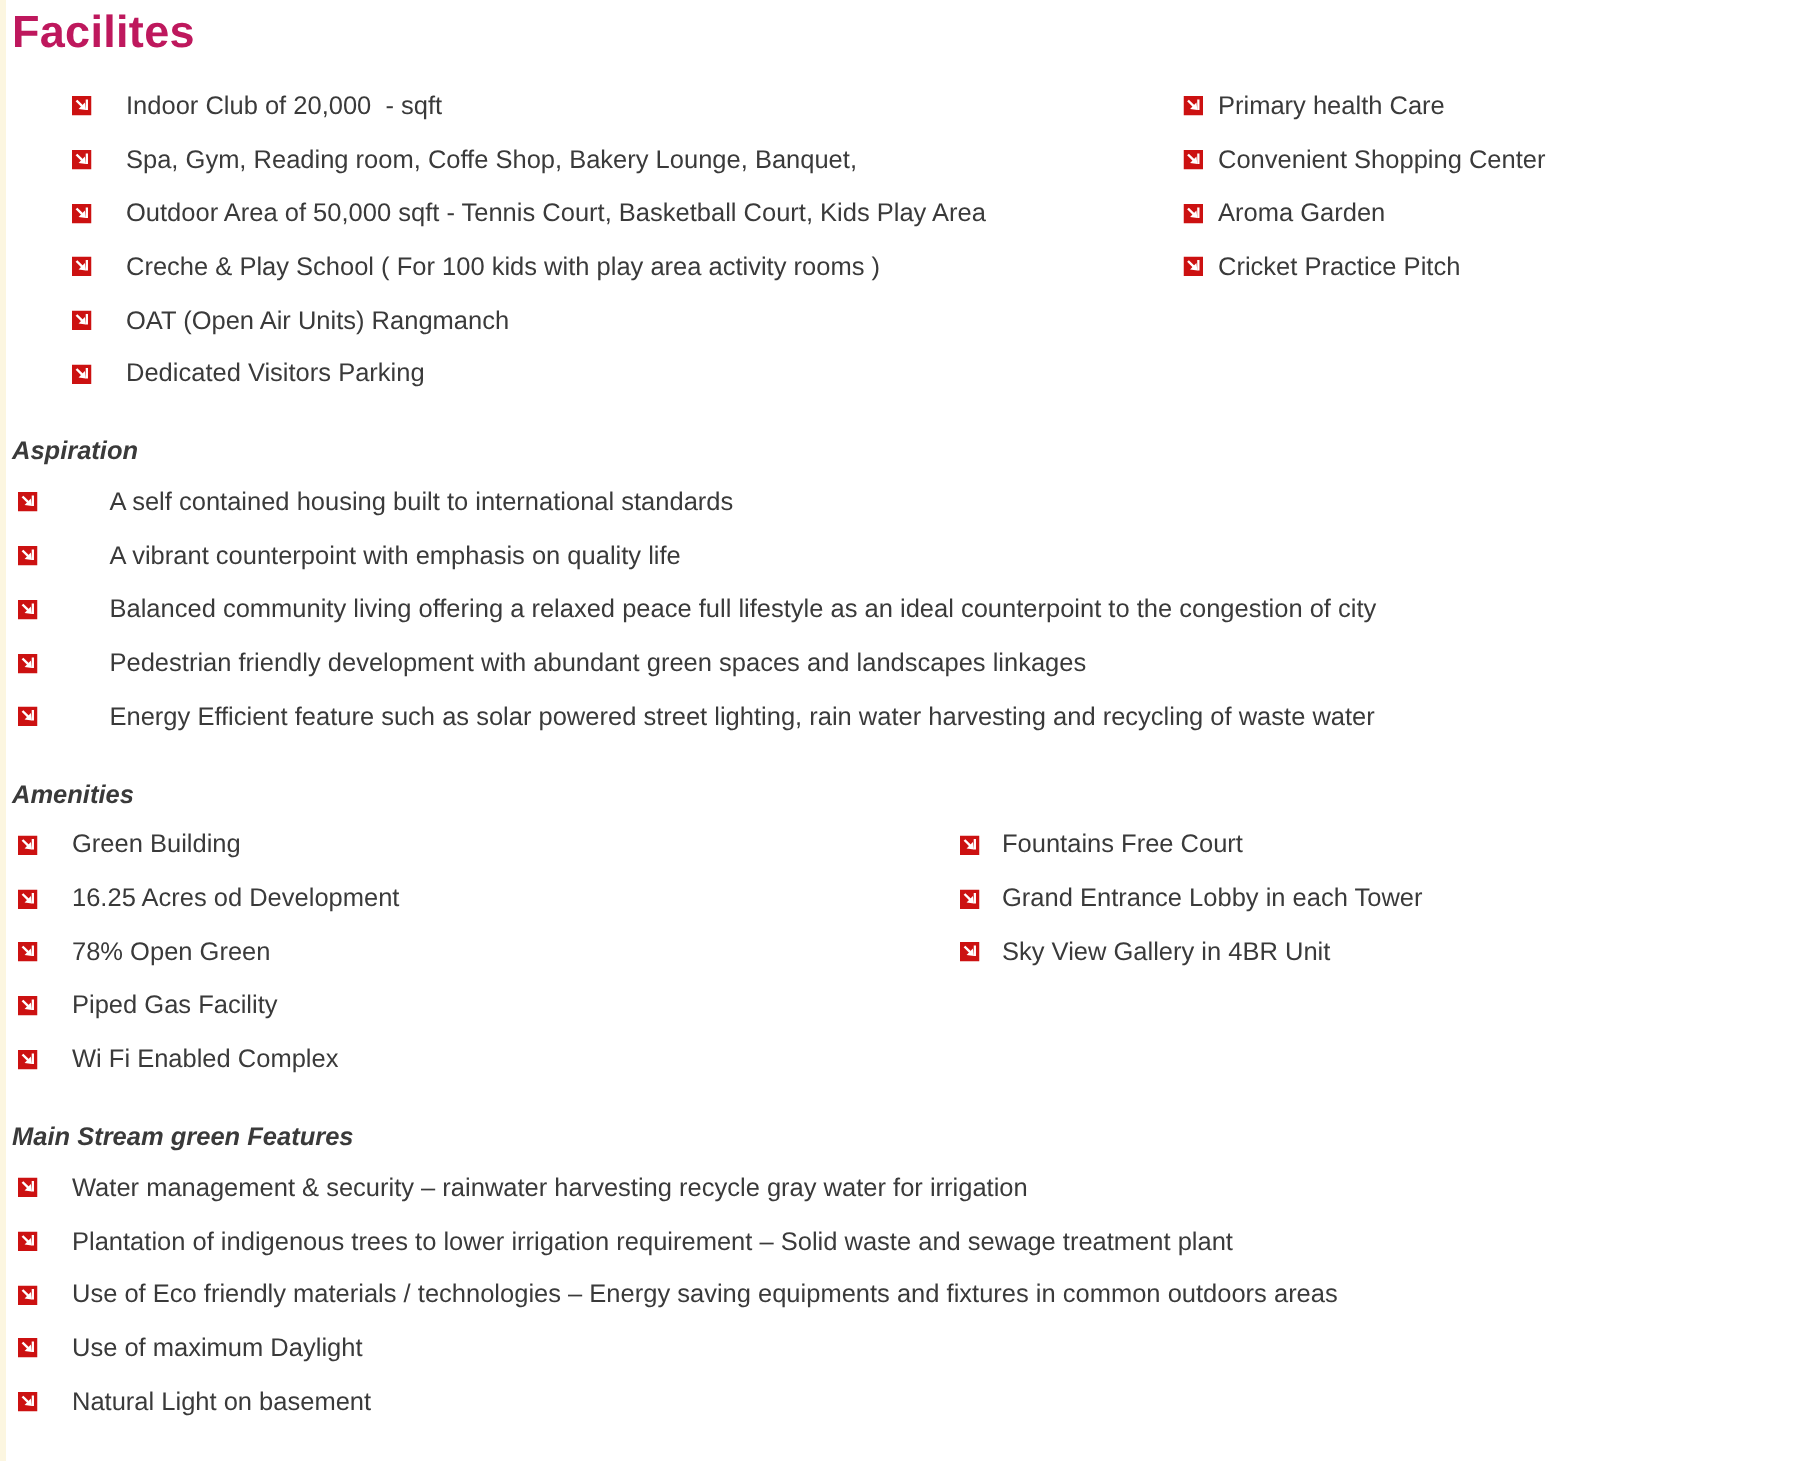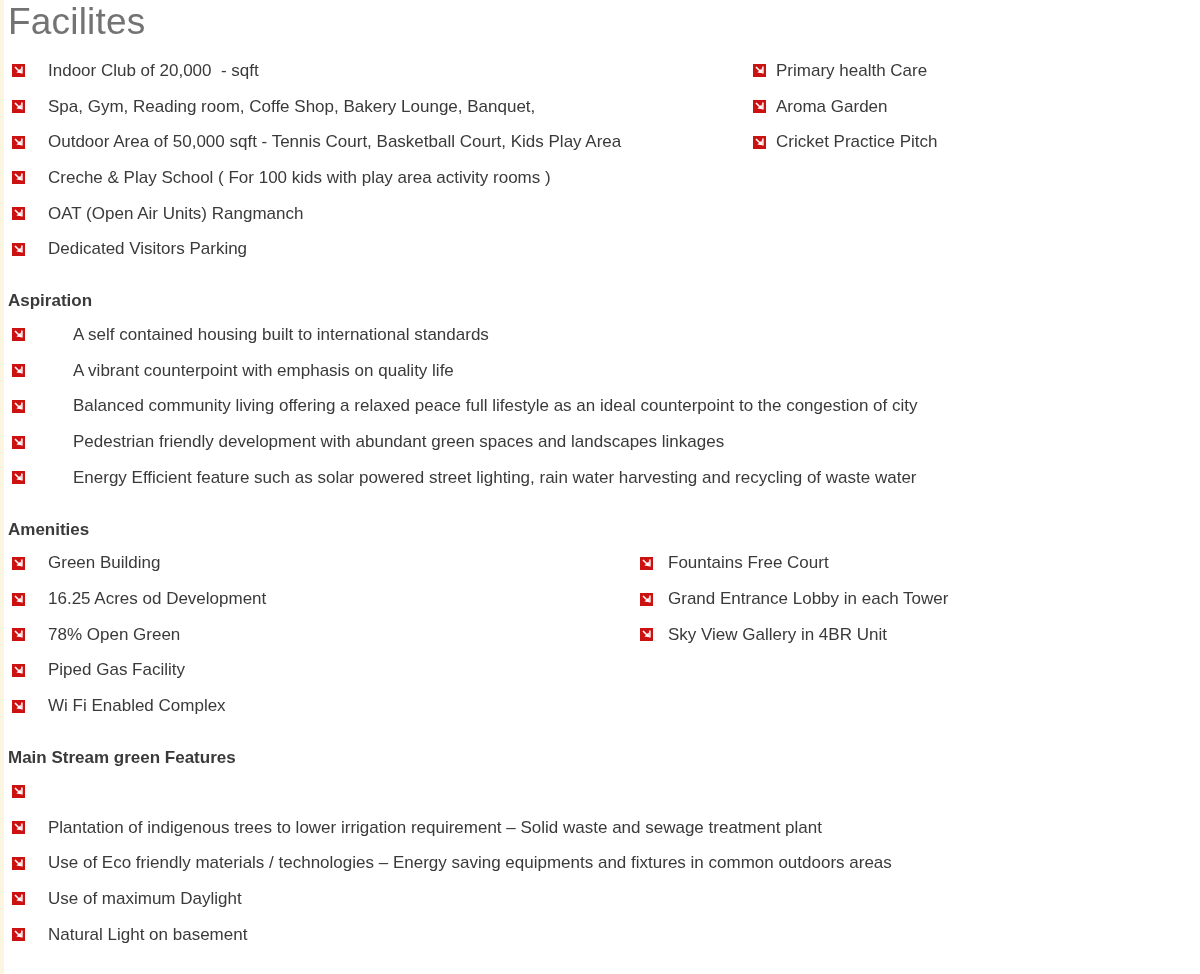--- a/index.html
+++ b/index.html
@@ -16,36 +16,37 @@
     position: absolute;
     left: 0; top: 0;
     width: 4px; height: 974px;
     background: #fcf6e0;
   }
   .content {
     position: relative;
     padding-top: 2px;
   }
   .page-title {
-    font-size: 37px;
-    font-weight: 400;
-    color: #737373;
+    font-size: 30px;
+    font-weight: 700;
+    color: #be185d;
     margin: 2px 0 13px 8px;
     line-height: 36px;
     letter-spacing: 0.2px;
   }
   .section-heading {
     font-size: 17px;
     font-weight: 700;
     color: #3a3a3a;
     margin: 23px 0 6px 8px;
     line-height: 21px;
+    font-style: italic;
   }
   .cols { display: flex; }
-  .col-left-fac { width: 741px; flex: none; }
+  .col-left-fac { width: 741px; flex: none; padding-left: 36px; }
   .col-left-amen { width: 628px; flex: none; }
   .col-right { flex: 1; }
   .row {
     display: flex;
     align-items: center;
     height: 35.7px;
     padding-left: 12px;
   }
   .bullet {
     width: 13px; height: 13px;
@@ -125,20 +126,26 @@
       <div class="row gap-10">
         <svg class="bullet">
             <use href="#arrow-se"></use>
           </svg>
         <span class="txt">Primary health Care</span>
       </div>
       <div class="row gap-10">
         <svg class="bullet">
             <use href="#arrow-se"></use>
           </svg>
+        <span class="txt">Convenient Shopping Center</span>
+      </div>
+      <div class="row gap-10">
+        <svg class="bullet">
+            <use href="#arrow-se"></use>
+          </svg>
         <span class="txt">Aroma Garden</span>
       </div>
       <div class="row gap-10">
         <svg class="bullet">
             <use href="#arrow-se"></use>
           </svg>
         <span class="txt">Cricket Practice Pitch</span>
       </div>
     </div>
   </div>
@@ -234,20 +241,21 @@
       </div>
     </div>
   </div>
 
   <div>
     <div class="section-heading">Main Stream green Features</div>
     <div class="row gap-23">
       <svg class="bullet">
           <use href="#arrow-se"></use>
         </svg>
+      <span class="txt">Water management &amp; security – rainwater harvesting recycle gray water for irrigation</span>
     </div>
     <div class="row gap-23">
       <svg class="bullet">
           <use href="#arrow-se"></use>
         </svg>
       <span class="txt">Plantation of indigenous trees to lower irrigation requirement – Solid waste and sewage treatment plant</span>
     </div>
     <div class="row gap-23">
       <svg class="bullet">
           <use href="#arrow-se"></use>

